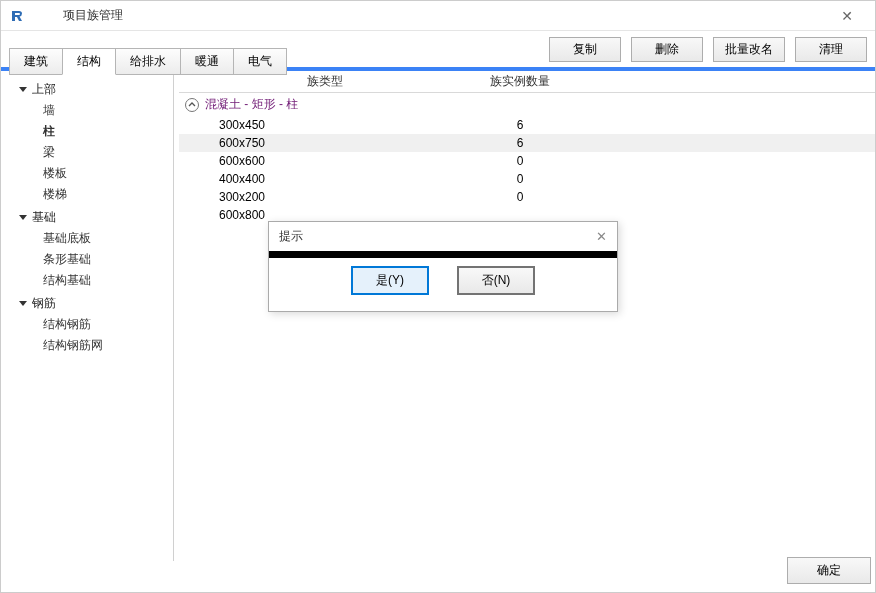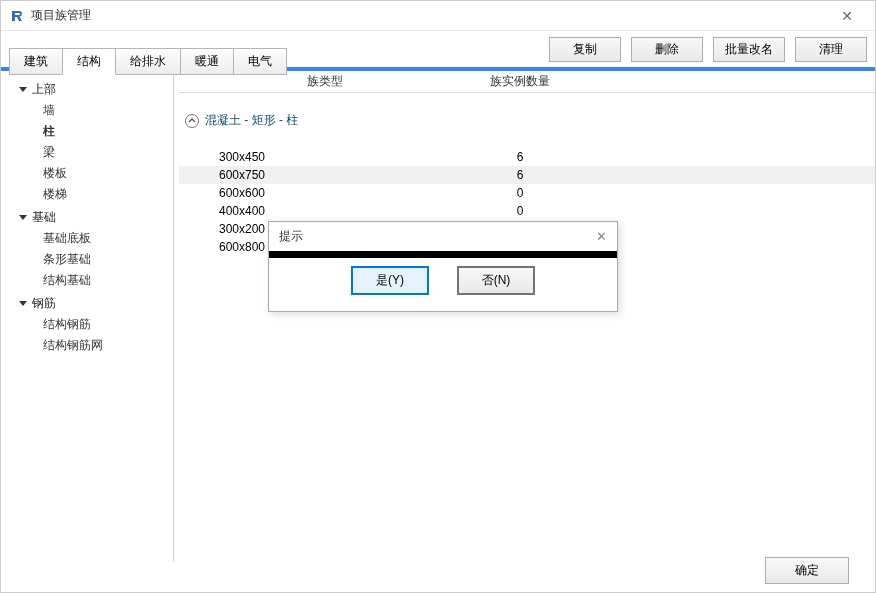--- a/index.html
+++ b/index.html
@@ -1,49 +1,49 @@
 <!DOCTYPE html>
 <html><head>
 <meta charset="utf-8">
 <style>
 * { box-sizing: border-box; margin: 0; padding: 0; font-family: "Microsoft YaHei", "SimSun", Arial, sans-serif; font-size: 12px; }
 body { background: #fff; width: 876px; height: 593px; overflow: hidden; position: relative; border: 1px solid #ccc; }
-.titlebar { height: 30px; display: flex; align-items: center; padding: 0 8px; background: #fff; border-bottom: 1px solid #e5e5e5; }
+.titlebar { height: 30px; display: flex; align-items: center; padding: 0 8px; background: #fff; border-bottom: 1px solid #e5e5e5; gap: 32px; }
 .titlebar .logo { width: 16px; height: 16px; margin-right: 6px; display:flex;align-items:center;justify-content:center;}
 .titlebar .title { flex: 1; color: #333; }
 .titlebar .close { width: 40px; text-align: center; color: #666; cursor: pointer; font-size:14px;}
 .toolbar { height: 36px; display: flex; align-items: center; padding: 4px 8px; }
 .tabs { display: flex;  position:relative; top:12px;}
 .tab { border: 1px solid #b5b5b5; background: linear-gradient(#fdfdfd,#ececec); padding: 4px 14px; margin-right: -1px; cursor: pointer; position:relative; }
 .tab.active { background: #fff; border-bottom-color: #fff; z-index:2;}
 .toolbar .spacer { flex: 1; }
 .btn { border: 1px solid #adadad; background: linear-gradient(#f8f8f8,#e9e9e9); padding: 3px 0; width: 72px; text-align:center; margin-left: 10px; cursor: pointer; }
 .content { display: flex; height: 494px; border-top: 4px solid #3b82f6; }
 .tree { width: 165px; border-right: 1px solid #d0d0d0; padding: 8px 4px; overflow:auto; margin-left:8px; margin-right:1px;}
 .tree-group { margin-bottom: 2px; }
 .tree-group-header { display: flex; align-items: center; cursor: pointer; padding: 2px 0; }
 .tree-caret { width:0;height:0; border-left:4px solid transparent;border-right:4px solid transparent;border-top:5px solid #333; margin-right:5px; margin-left:6px;}
 .tree-group-title { font-weight: normal; color:#222; }
 .tree-children { margin-left: 30px; }
 .tree-item { padding: 2px 0; cursor: pointer; color:#333;}
 .tree-item.selected { font-weight: bold; }
-.main { flex: 1; display:flex; flex-direction:column; padding-left:4px;gap:16px;}
+.main { flex: 1; display:flex; flex-direction:column; padding-left:4px;}
 .table-header { display:flex; border-bottom:1px solid #d9d9d9; height:22px; align-items:center; padding-left:16px;}
 .th { text-align:center; color:#333; }
 .th.type { width:260px; }
 .th.count { width:130px; }
 .group-row { display:flex; align-items:center; padding: 3px 0 3px 6px;}
 .collapse-icon { width:14px;height:14px;border:1px solid #777;border-radius:50%; display:flex;align-items:center;justify-content:center; margin-right:6px; cursor:pointer;}
 .collapse-icon svg{display:block;}
-.group-label { color:#0c4a6e;}
+.group-label { color:#701a75;}
 .data-row { display:flex; padding:2px 0 2px 40px; align-items:center;}
 .data-row.selected { background:#f0f0f0; }
 .cell-type { width:236px; }
 .cell-count { width:130px; text-align:center;}
-.footer { position:absolute; bottom:8px; right:26px; }
+.footer { position:absolute; bottom:8px; right:4px; }
 .footer .btn { width:84px; padding:4px 0;}
 .dialog { position:absolute; left:267px; top:220px; width:350px; background:#fff; border:1px solid #aaa; box-shadow: 2px 2px 8px rgba(0,0,0,0.15); }
 .dialog-title { display:flex; align-items:center; padding:6px 10px; border-bottom:7px solid #000000; }
 .dialog-title .t { flex:1; color:#333;}
 .dialog-title .x { color:#888; cursor:pointer; font-size:13px;}
 .dialog-body { padding: 28px 18px; color:#333; font-size:12px;}
 .dialog-footer { display:flex; justify-content:center; gap:28px; padding: 8px 0 16px;}
 .dialog-footer .dbtn { border:2px solid #737373; background:linear-gradient(#f8f8f8,#e9e9e9); padding:4px 0; width:78px; text-align:center; cursor:pointer;}
 .dialog-footer .dbtn.primary { border-color:#0078d7; background:#e5f1fb;}
 </style>

